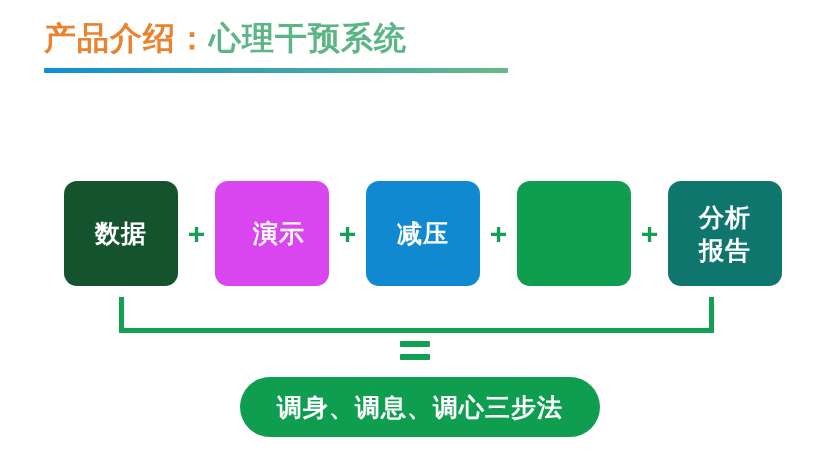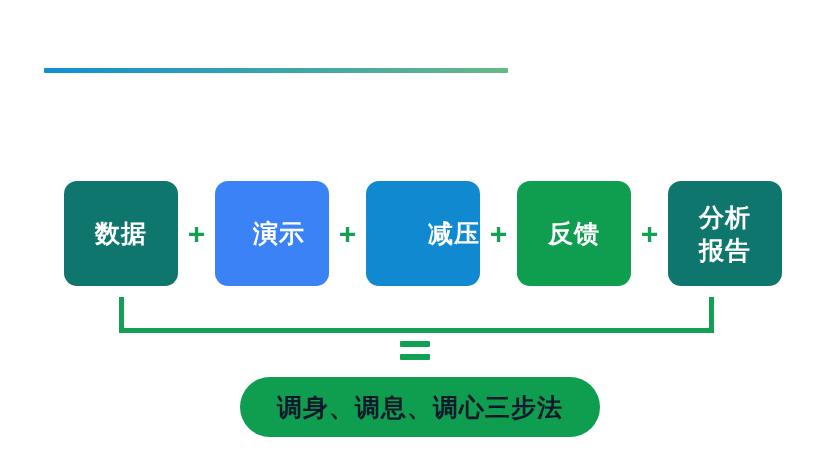--- a/index.html
+++ b/index.html
@@ -120,56 +120,58 @@
     top: 377px;
     width: 360px;
     height: 60px;
     border-radius: 30px;
     display: flex;
     align-items: center;
     justify-content: center;
     box-sizing: border-box;
   }
   #result-pill-label {
-    color: #0f172a;
+    color: #ffffff;
     font-size: 25px;
     font-weight: bold;
     letter-spacing: 1px;
     white-space: nowrap;
   }
 </style>
 </head>
 <body>
 
 <div id="title-block">
+  <h1 id="page-title">
+    <span class="seg-a" style="color: rgb(232, 131, 46);">产品介绍：</span><span class="seg-b" style="color: rgb(92, 181, 132);">心理干预系统</span>
+  </h1>
   <div id="title-underline" style="background: linear-gradient(to right, rgb(16, 143, 212) 0%, rgb(103, 184, 133) 100%);"></div>
 </div>
 
 <div id="steps-row">
 
-  <div class="step-box" style="background: #0f766e;">
+  <div class="step-box" style="background: #14532d;">
     <span class="step-label">数据</span>
   </div>
 
   <span class="plus-sign" style="color: rgb(18, 161, 82);">+</span>
 
-  <div class="step-box" style="background: #3b82f6; padding-left: 14px;">
+  <div class="step-box" style="background: #d946ef; padding-left: 14px;">
     <span class="step-label">演示</span>
   </div>
 
   <span class="plus-sign" style="color: rgb(18, 161, 82);">+</span>
 
-  <div class="step-box" style="background: rgb(17, 137, 209); align-items: flex-end;">
+  <div class="step-box" style="background: rgb(17, 137, 209);">
     <span class="step-label">减压</span>
   </div>
 
   <span class="plus-sign" style="color: rgb(18, 161, 82);">+</span>
 
   <div class="step-box" style="background: rgb(15, 157, 79);">
-    <span class="step-label">反馈</span>
   </div>
 
   <span class="plus-sign" style="color: rgb(18, 161, 82);">+</span>
 
   <div class="step-box" style="background: #0f766e;">
     <span class="step-label">分析</span>
     <span class="step-label">报告</span>
   </div>
 
 </div>

